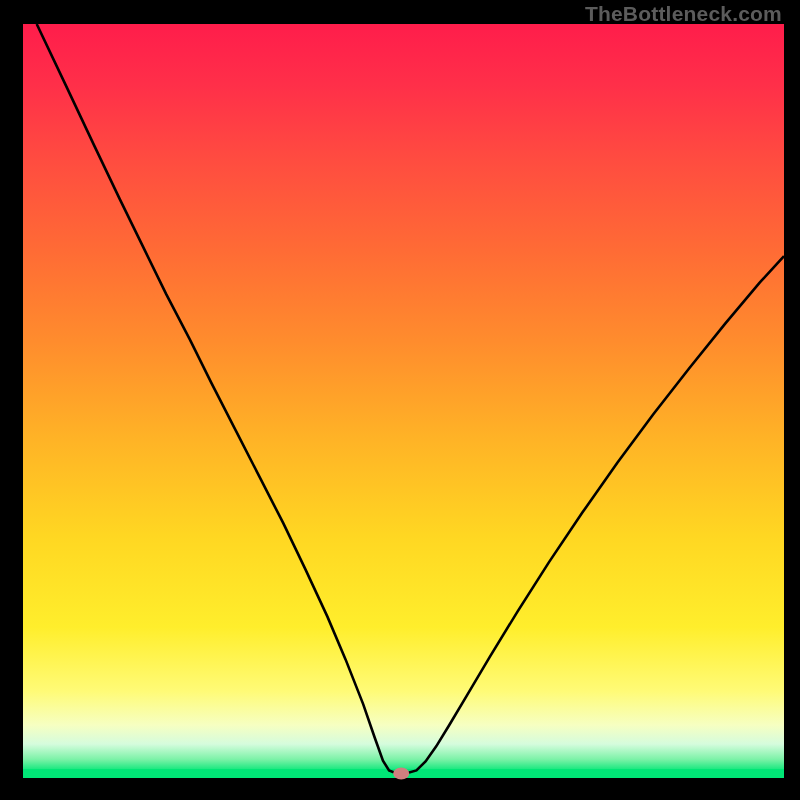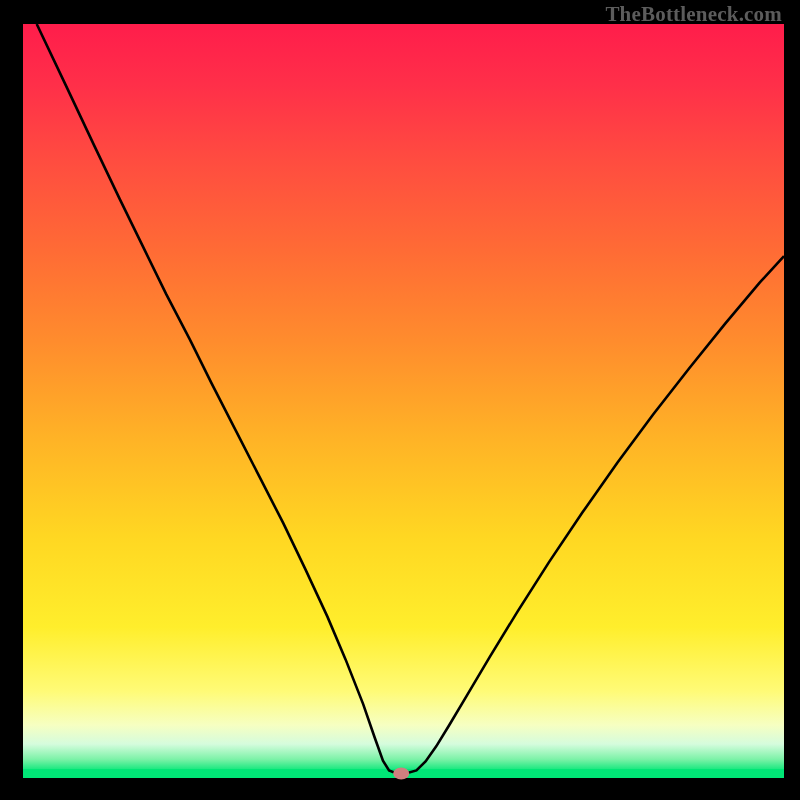--- a/index.html
+++ b/index.html
@@ -13,21 +13,21 @@
   .frame {
     position: relative;
     width: 800px;
     height: 800px;
     background: #000;
   }
   .watermark {
     position: absolute;
     top: 2px;
     right: 18px;
-    font-family: Liberation Serif, serif;
+    font-family: Liberation Sans, sans-serif;
     font-size: 21px;
     font-weight: bold;
     color: #5c5c5c;
     letter-spacing: 0.2px;
     z-index: 10;
   }
   svg {
     position: absolute;
     left: 0;
     top: 0;

